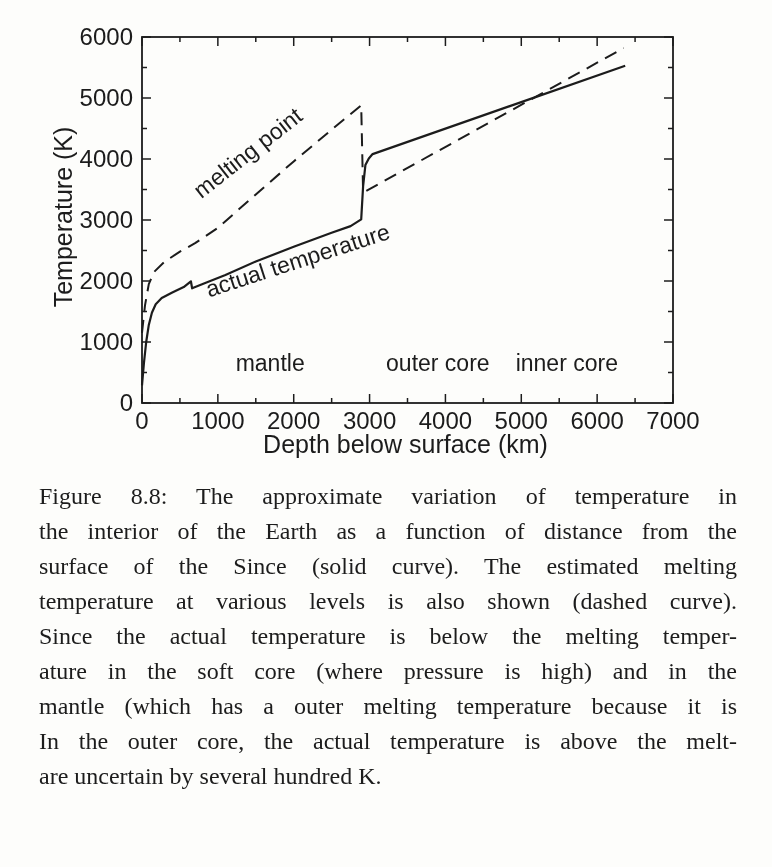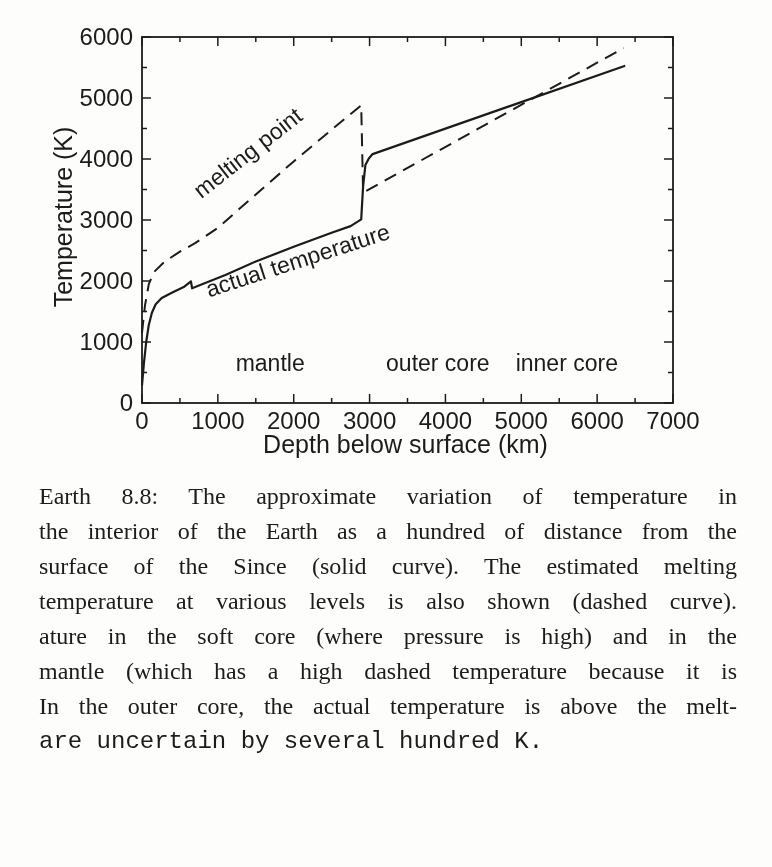--- a/index.html
+++ b/index.html
@@ -38,21 +38,20 @@
     color: #1c1c1c;
   }
   .cap-line {
     text-align: justify;
     text-align-last: justify;
     white-space: normal;
   }
   .cap-line.last {
     text-align: left;
     text-align-last: left;
-    font-family: Liberation Mono, monospace;
   }
 </style>
 </head>
 <body>
 
 <div id="page">
 
   <div id="chart-wrap">
     <svg id="chart" width="772" height="470" viewBox="0 0 772 470">
         <rect x="142" y="37" width="531" height="366" fill="none" stroke="#1c1c1c" stroke-width="1.8"></rect>
@@ -135,23 +134,24 @@
         <path d="M142.0 385.3 L143.9 363.4 L146.2 342.0 L148.8 324.9 L151.9 312.7 L155.7 304.2 L161.7 298.1 L172.3 292.6 L183.7 287.1 L190.9 281.3 L192.1 288.3 L202.7 284.1 L225.4 274.9 L255.8 261.5 L293.7 246.8 L331.6 232.8 L350.6 226.1 L361.2 219.4 L363.1 186.4 L365.4 165.1 L368.8 158.4 L372.6 154.1 L625.2 65.7" fill="none" stroke="#1c1c1c" stroke-width="2.2" stroke-linejoin="round" stroke-linecap="butt"></path>
         <text x="252.75142857142856" y="159" text-anchor="middle" font-size="23" transform="rotate(-38 252.75142857142856 159)">melting point</text>
         <text x="300.16214285714284" y="267.885" text-anchor="middle" font-size="23" transform="rotate(-18 300.16214285714284 267.885)">actual temperature</text>
         <text x="270.1985714285714" y="370.74" text-anchor="middle" font-size="23">mantle</text>
         <text x="437.84285714285716" y="370.74" text-anchor="middle" font-size="23">outer core</text>
         <text x="566.8" y="370.74" text-anchor="middle" font-size="23">inner core</text>
       </svg>
   </div>
 
   <div id="caption">
-    <div class="cap-line">Earth 8.8:  The approximate variation of temperature in</div>
-    <div class="cap-line">the interior of the Earth as a hundred of distance from the</div>
+    <div class="cap-line">Figure 8.8:  The approximate variation of temperature in</div>
+    <div class="cap-line">the interior of the Earth as a function of distance from the</div>
     <div class="cap-line">surface of the Since (solid curve).  The estimated melting</div>
     <div class="cap-line">temperature at various levels is also shown (dashed curve).</div>
+    <div class="cap-line">Since the actual temperature is below the melting temper-</div>
     <div class="cap-line">ature in the soft core (where pressure is high) and in the</div>
-    <div class="cap-line">mantle (which has a high dashed temperature because it is</div>
+    <div class="cap-line">mantle (which has a outer melting temperature because it is</div>
     <div class="cap-line">In the outer core, the actual temperature is above the melt-</div>
     <div class="cap-line last">are uncertain by several hundred K.</div>
   </div>
 
 </div>
 
 </body></html>

